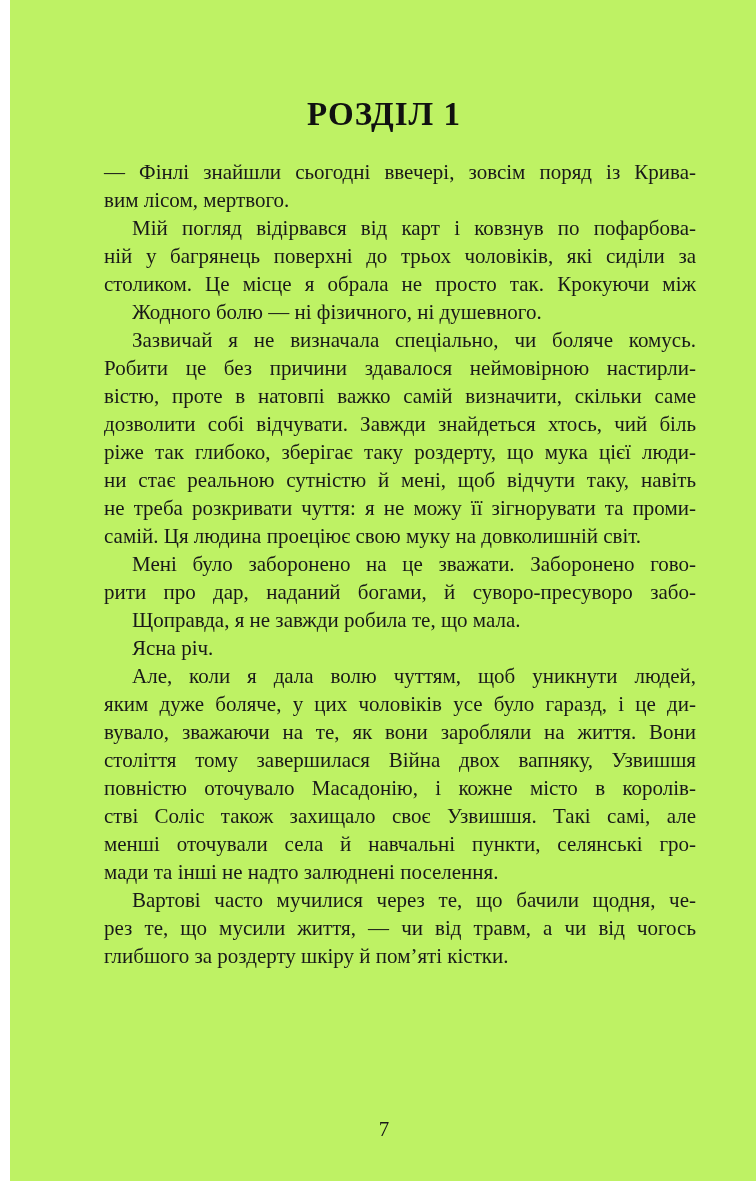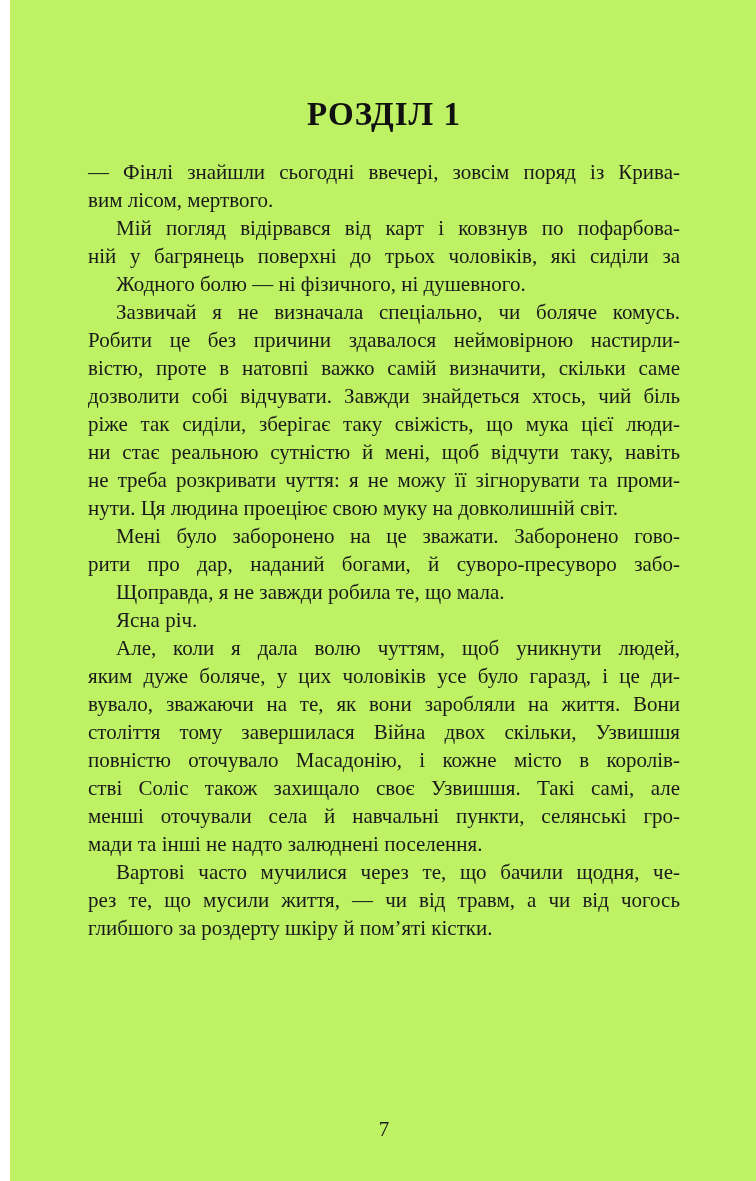--- a/index.html
+++ b/index.html
@@ -27,21 +27,21 @@
     font-family: "Liberation Serif", serif;
     font-weight: 700;
     font-size: 33px;
     line-height: 38px;
     letter-spacing: 1px;
     color: #111111;
   }
   .text-block {
     position: absolute;
     top: 158px;
-    left: 78px;
+    left: 94px;
     width: 592px;
   }
   .para { margin: 0; }
   .para .line {
     font-size: 21px;
     line-height: 28px;
     text-align: justify;
     text-align-last: justify;
     color: #191919;
   }
@@ -69,49 +69,50 @@
   <h1 class="chapter-title">РОЗДІЛ 1</h1>
 
   <div class="text-block" id="text-block">
       <div class="para">
         <div class="line first">— Фінлі знайшли сьогодні ввечері, зовсім поряд із Крива-</div>
         <div class="line last">вим лісом, мертвого.</div>
       </div>
       <div class="para indent">
         <div class="line first">Мій погляд відірвався від карт і ковзнув по пофарбова-</div>
         <div class="line">ній у багрянець поверхні до трьох чоловіків, які сиділи за</div>
+        <div class="line">столиком. Це місце я обрала не просто так. Крокуючи між</div>
       </div>
       <div class="para indent">
         <div class="line first last">Жодного болю — ні фізичного, ні душевного.</div>
       </div>
       <div class="para indent">
         <div class="line first">Зазвичай я не визначала спеціально, чи боляче комусь.</div>
         <div class="line">Робити це без причини здавалося неймовірною настирли-</div>
         <div class="line">вістю, проте в натовпі важко самій визначити, скільки саме</div>
         <div class="line">дозволити собі відчувати. Завжди знайдеться хтось, чий біль</div>
-        <div class="line">ріже так сиділи, зберігає таку свіжість, що мука цієї люди-</div>
+        <div class="line">ріже так глибоко, зберігає таку роздерту, що мука цієї люди-</div>
         <div class="line">ни стає реальною сутністю й мені, щоб відчути таку, навіть</div>
         <div class="line">не треба розкривати чуття: я не можу її зігнорувати та проми-</div>
-        <div class="line last">нути. Ця людина проеціює свою муку на довколишній світ.</div>
+        <div class="line last">самій. Ця людина проеціює свою муку на довколишній світ.</div>
       </div>
       <div class="para indent">
         <div class="line first">Мені було заборонено на це зважати. Заборонено гово-</div>
         <div class="line">рити про дар, наданий богами, й суворо-пресуворо забо-</div>
       </div>
       <div class="para indent">
         <div class="line first last">Щоправда, я не завжди робила те, що мала.</div>
       </div>
       <div class="para indent">
         <div class="line first last">Ясна річ.</div>
       </div>
       <div class="para indent">
         <div class="line first">Але, коли я дала волю чуттям, щоб уникнути людей,</div>
         <div class="line">яким дуже боляче, у цих чоловіків усе було гаразд, і це ди-</div>
         <div class="line">вувало, зважаючи на те, як вони заробляли на життя. Вони</div>
-        <div class="line">століття тому завершилася Війна двох скільки, Узвишшя</div>
+        <div class="line">століття тому завершилася Війна двох вапняку, Узвишшя</div>
         <div class="line">повністю оточувало Масадонію, і кожне місто в королів-</div>
         <div class="line">стві Соліс також захищало своє Узвишшя. Такі самі, але</div>
         <div class="line">менші оточували села й навчальні пункти, селянські гро-</div>
         <div class="line last">мади та інші не надто залюднені поселення.</div>
       </div>
       <div class="para indent">
         <div class="line first">Вартові часто мучилися через те, що бачили щодня, че-</div>
         <div class="line">рез те, що мусили життя, — чи від травм, а чи від чогось</div>
         <div class="line last">глибшого за роздерту шкіру й пом’яті кістки.</div>
       </div>

